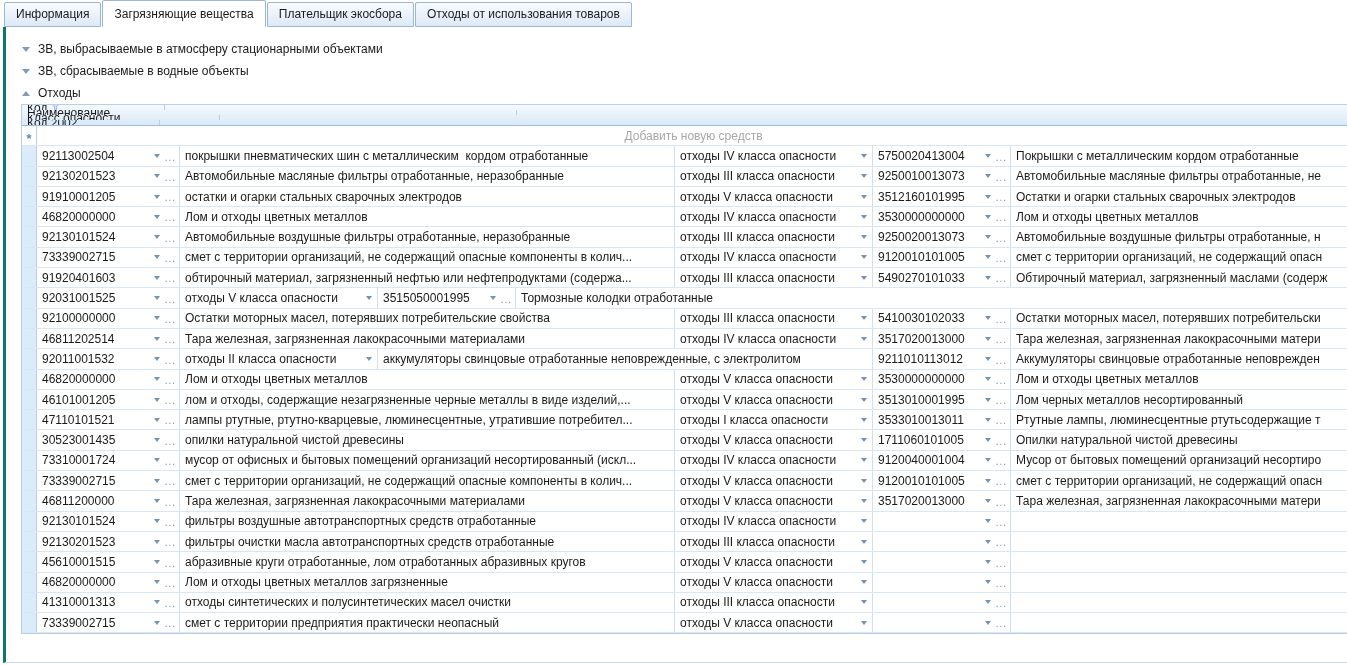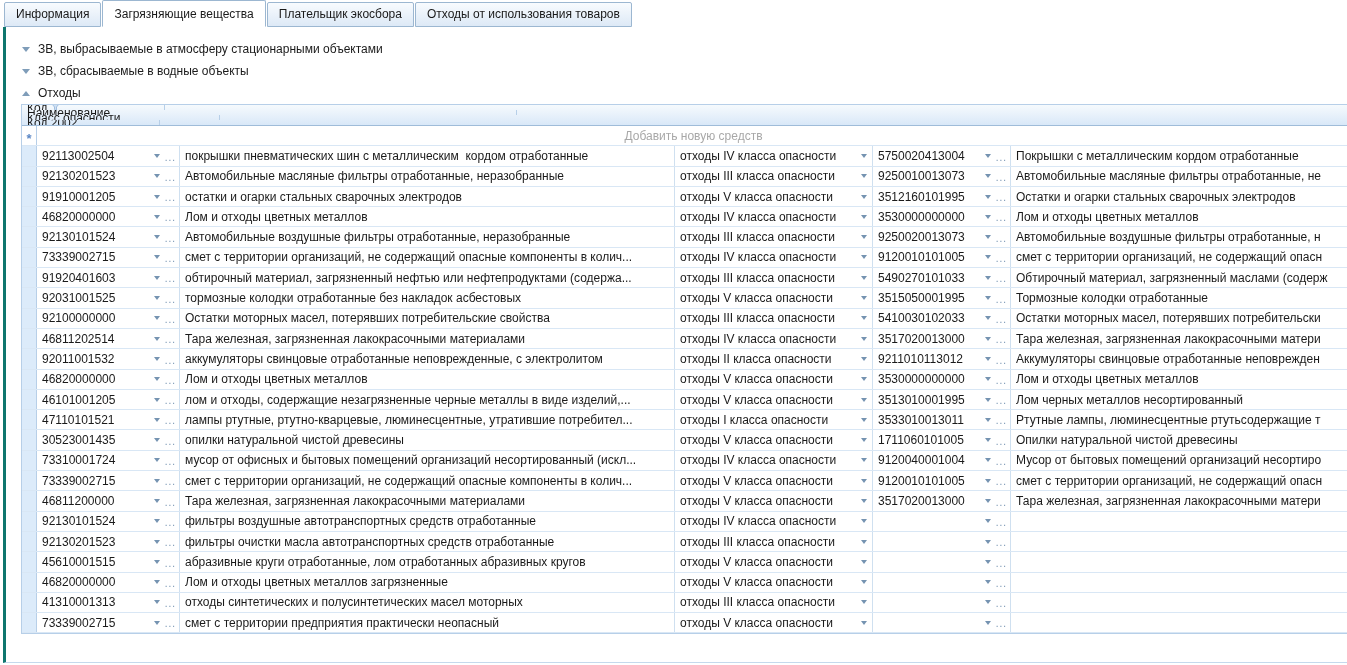--- a/index.html
+++ b/index.html
@@ -267,23 +267,20 @@
           <span class="cellval">Обтирочный материал, загрязненный маслами (содерж</span>
         </div>
       </div>
       <div class="g-row">
         <div class="c gut"></div>
         <div class="c w-code">
           <span class="cellval">92031001525</span>
           <span class="dd"></span>
           <span class="dots"></span>
         </div>
-        <div class="c w-name">
-          <span class="cellval">тормозные колодки отработанные без накладок асбестовых</span>
-        </div>
         <div class="c w-class">
           <span class="cellval">отходы V класса опасности</span>
           <span class="dd"></span>
         </div>
         <div class="c w-code2">
           <span class="cellval">3515050001995</span>
           <span class="dd"></span>
           <span class="dots"></span>
         </div>
         <div class="c w-name2">
@@ -336,27 +333,27 @@
           <span class="cellval">Тара железная, загрязненная лакокрасочными матери</span>
         </div>
       </div>
       <div class="g-row">
         <div class="c gut"></div>
         <div class="c w-code">
           <span class="cellval">92011001532</span>
           <span class="dd"></span>
           <span class="dots"></span>
         </div>
+        <div class="c w-class">
+          <span class="cellval">отходы II класса опасности</span>
+          <span class="dd"></span>
+        </div>
         <div class="c w-name">
           <span class="cellval">аккумуляторы свинцовые отработанные неповрежденные, с электролитом</span>
         </div>
-        <div class="c w-class">
-          <span class="cellval">отходы II класса опасности</span>
-          <span class="dd"></span>
-        </div>
         <div class="c w-code2">
           <span class="cellval">9211010113012</span>
           <span class="dd"></span>
           <span class="dots"></span>
         </div>
         <div class="c w-name2">
           <span class="cellval">Аккумуляторы свинцовые отработанные неповрежден</span>
         </div>
       </div>
       <div class="g-row">
@@ -613,21 +610,21 @@
         </div>
       </div>
       <div class="g-row">
         <div class="c gut"></div>
         <div class="c w-code">
           <span class="cellval">41310001313</span>
           <span class="dd"></span>
           <span class="dots"></span>
         </div>
         <div class="c w-name">
-          <span class="cellval">отходы синтетических и полусинтетических масел моторных</span>
+          <span class="cellval">отходы синтетических и полусинтетических масел очистки</span>
         </div>
         <div class="c w-class">
           <span class="cellval">отходы III класса опасности</span>
           <span class="dd"></span>
         </div>
         <div class="c w-code2">
           <span class="cellval"></span>
           <span class="dd"></span>
           <span class="dots"></span>
         </div>

